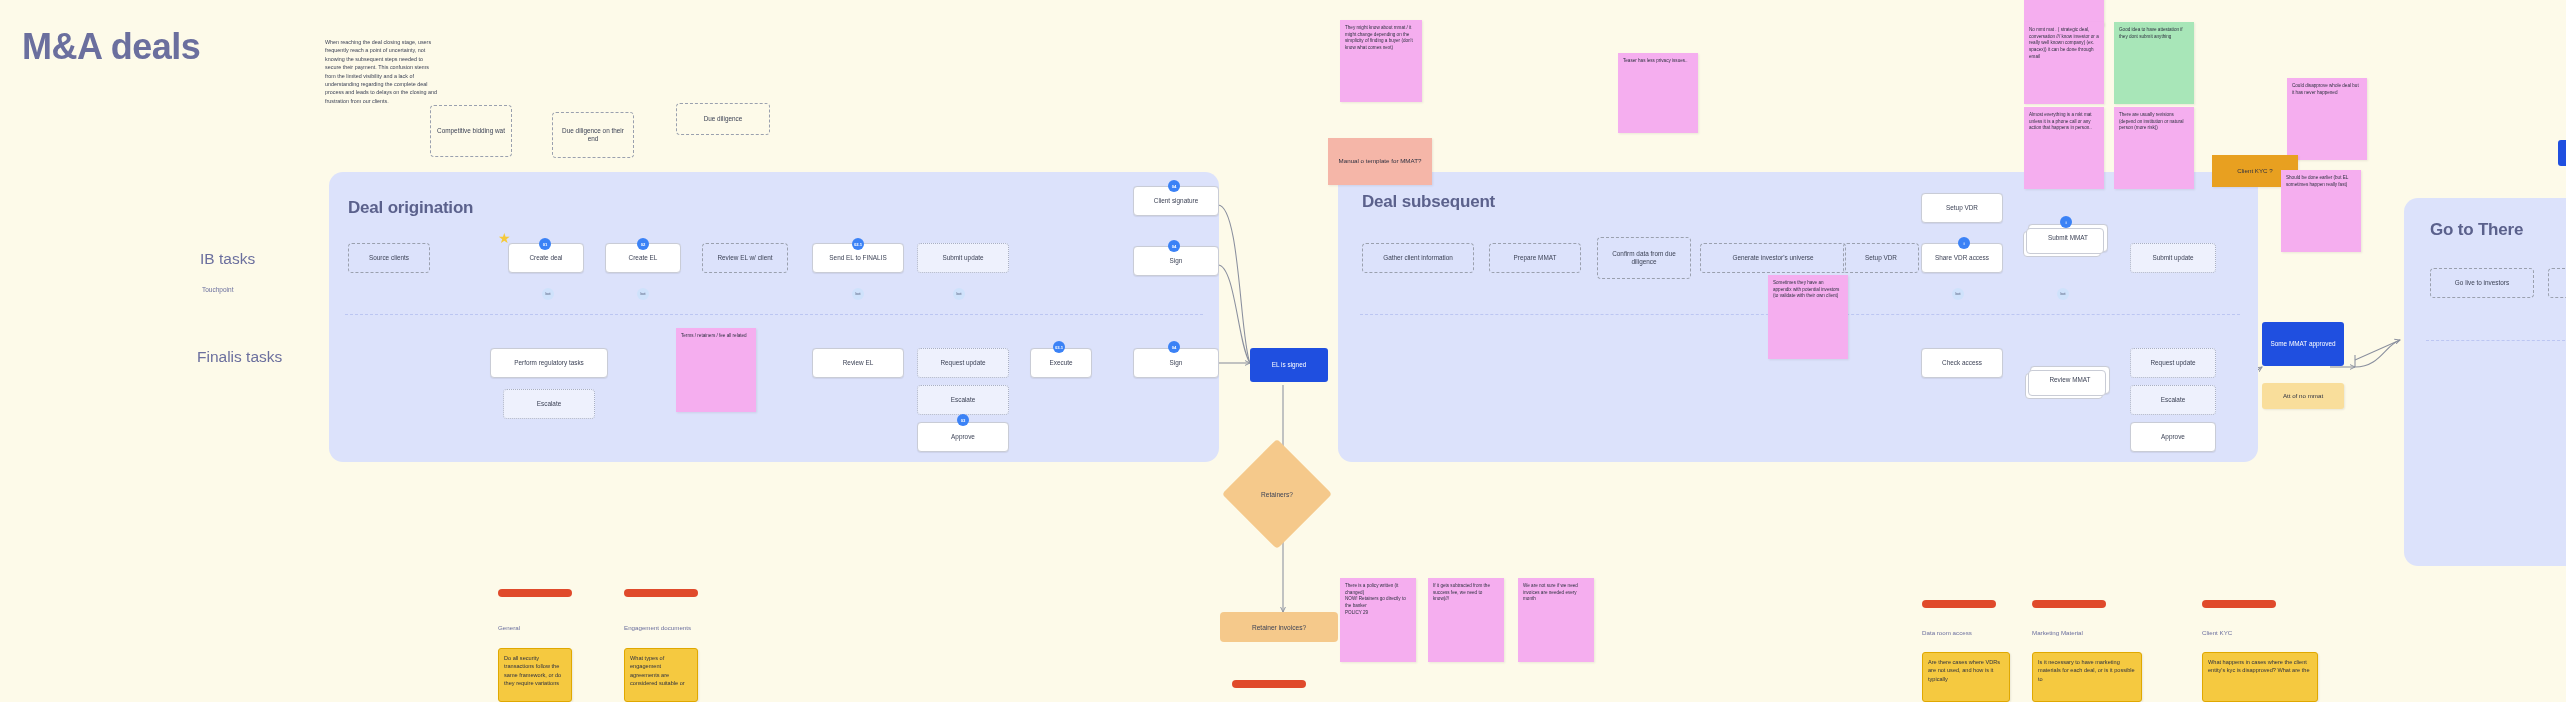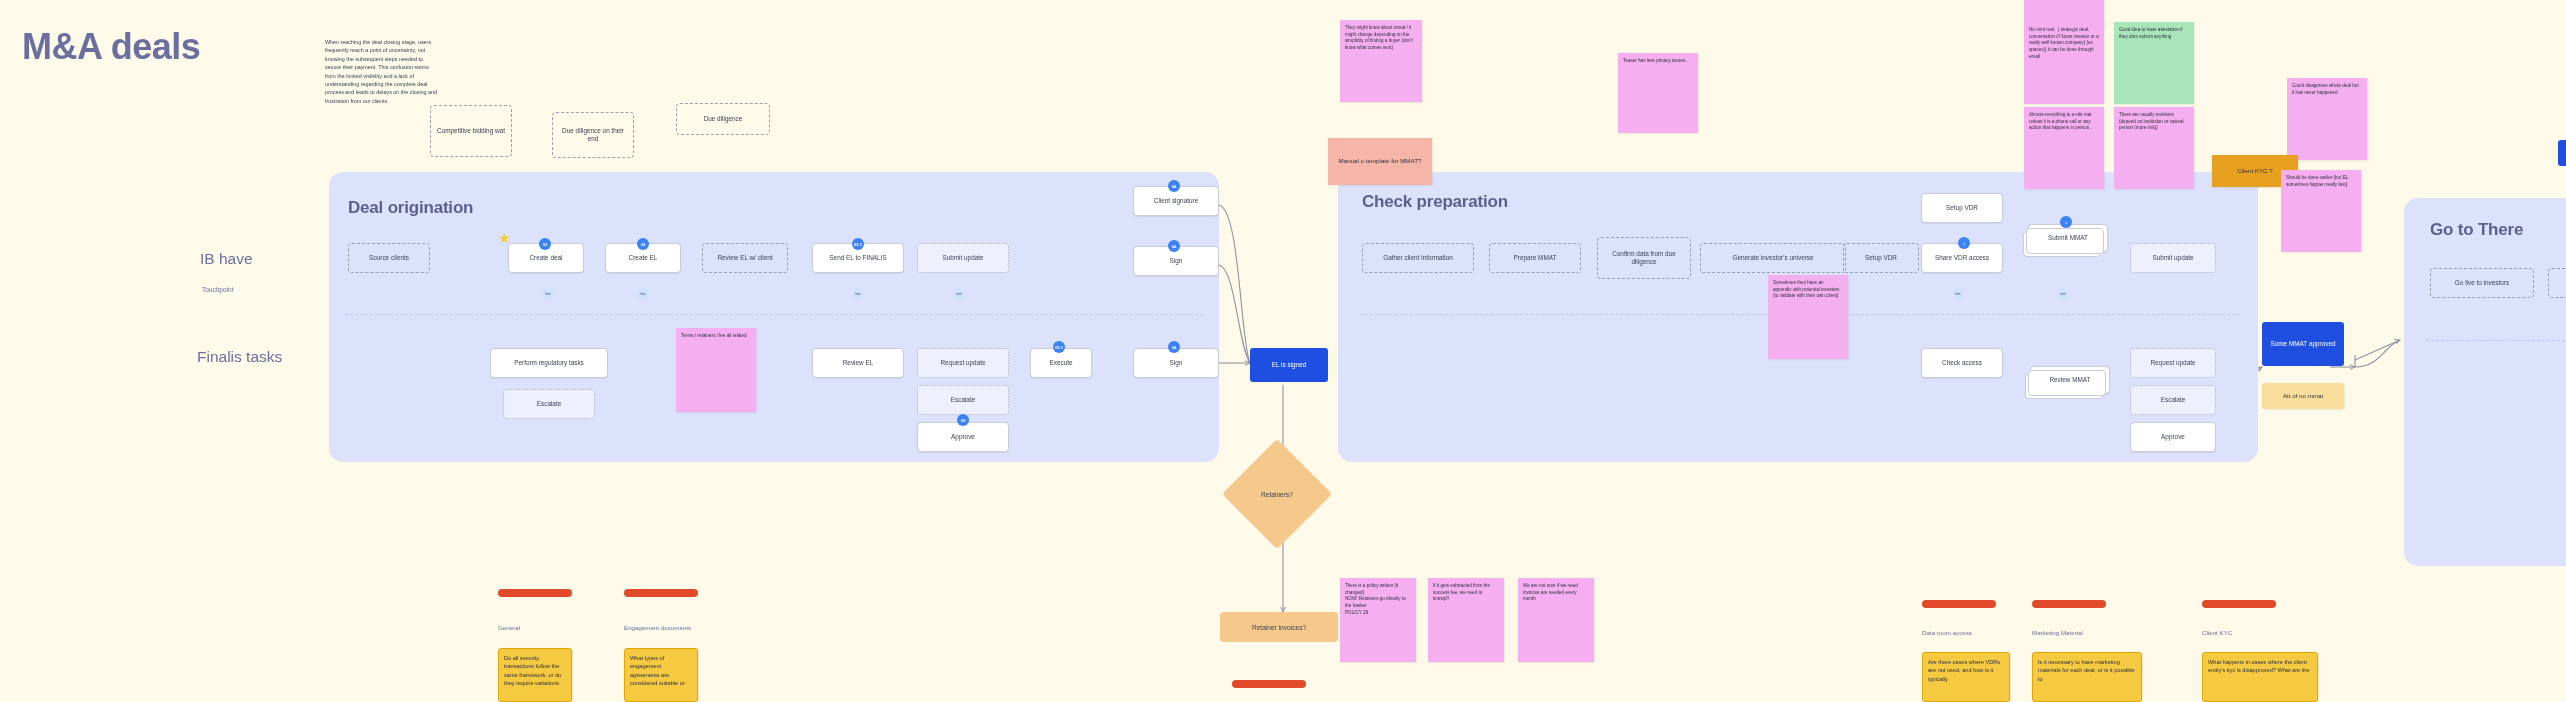--- a/index.html
+++ b/index.html
@@ -120,21 +120,21 @@
 </style>
 </head>
 <body>
 
 <div class="canvas">
 
   <div class="abs page-title" style="left:22px;top:26px;">M&amp;A deals</div>
 
   <div class="abs intro-text" style="left:325px;top:38px;">When reaching the deal closing stage, users frequently reach a point of uncertainty, not knowing the subsequent steps needed to secure their payment. This confusion stems from the limited visibility and a lack of understanding regarding the complete deal process and leads to delays on the closing and frustration from our clients.</div>
 
-  <div class="abs lane-label-big" style="left:200px;top:250px;">IB have</div>
+  <div class="abs lane-label-big" style="left:200px;top:250px;">IB tasks</div>
   <div class="abs lane-label-small" style="left:202px;top:286px;">Touchpoint</div>
   <div class="abs lane-label-big" style="left:197px;top:348px;">Finalis tasks</div>
 
   <div class="node dashed" style="left:430px;top:105px;width:82px;height:52px;">
     <span>Competitive bidding wat</span>
   </div>
   <div class="node dashed" style="left:552px;top:112px;width:82px;height:46px;">
     <span>Due diligence on their end</span>
   </div>
   <div class="node dashed" style="left:676px;top:103px;width:94px;height:32px;">
@@ -267,21 +267,21 @@
     <span>Sign</span>
     </div>
 
   <div class="note pink" style="left:676px;top:328px;width:80px;height:84px;">Terms / retainers / fee all related</div>
 
   <div class="node blue" style="left:1250px;top:348px;width:78px;height:34px;border-radius:3px;">
     <span>EL is signed</span>
     </div>
 
   <div class="abs phase" style="left:1338px;top:172px;width:920px;height:290px;"></div>
-  <div class="phase-title" style="left:1362px;top:192px;">Check preparation</div>
+  <div class="phase-title" style="left:1362px;top:192px;">Deal subsequent</div>
   <div class="lane-divider" style="left:1360px;top:314px;width:880px;"></div>
 
   <div class="node dashed" style="left:1362px;top:243px;width:112px;height:30px;">
     <span>Gather client information</span>
     </div>
   <div class="node dashed" style="left:1489px;top:243px;width:92px;height:30px;">
     <span>Prepare MMAT</span>
     </div>
   <div class="node dashed" style="left:1597px;top:237px;width:94px;height:42px;">
     <span>Confirm data from due diligence</span>

